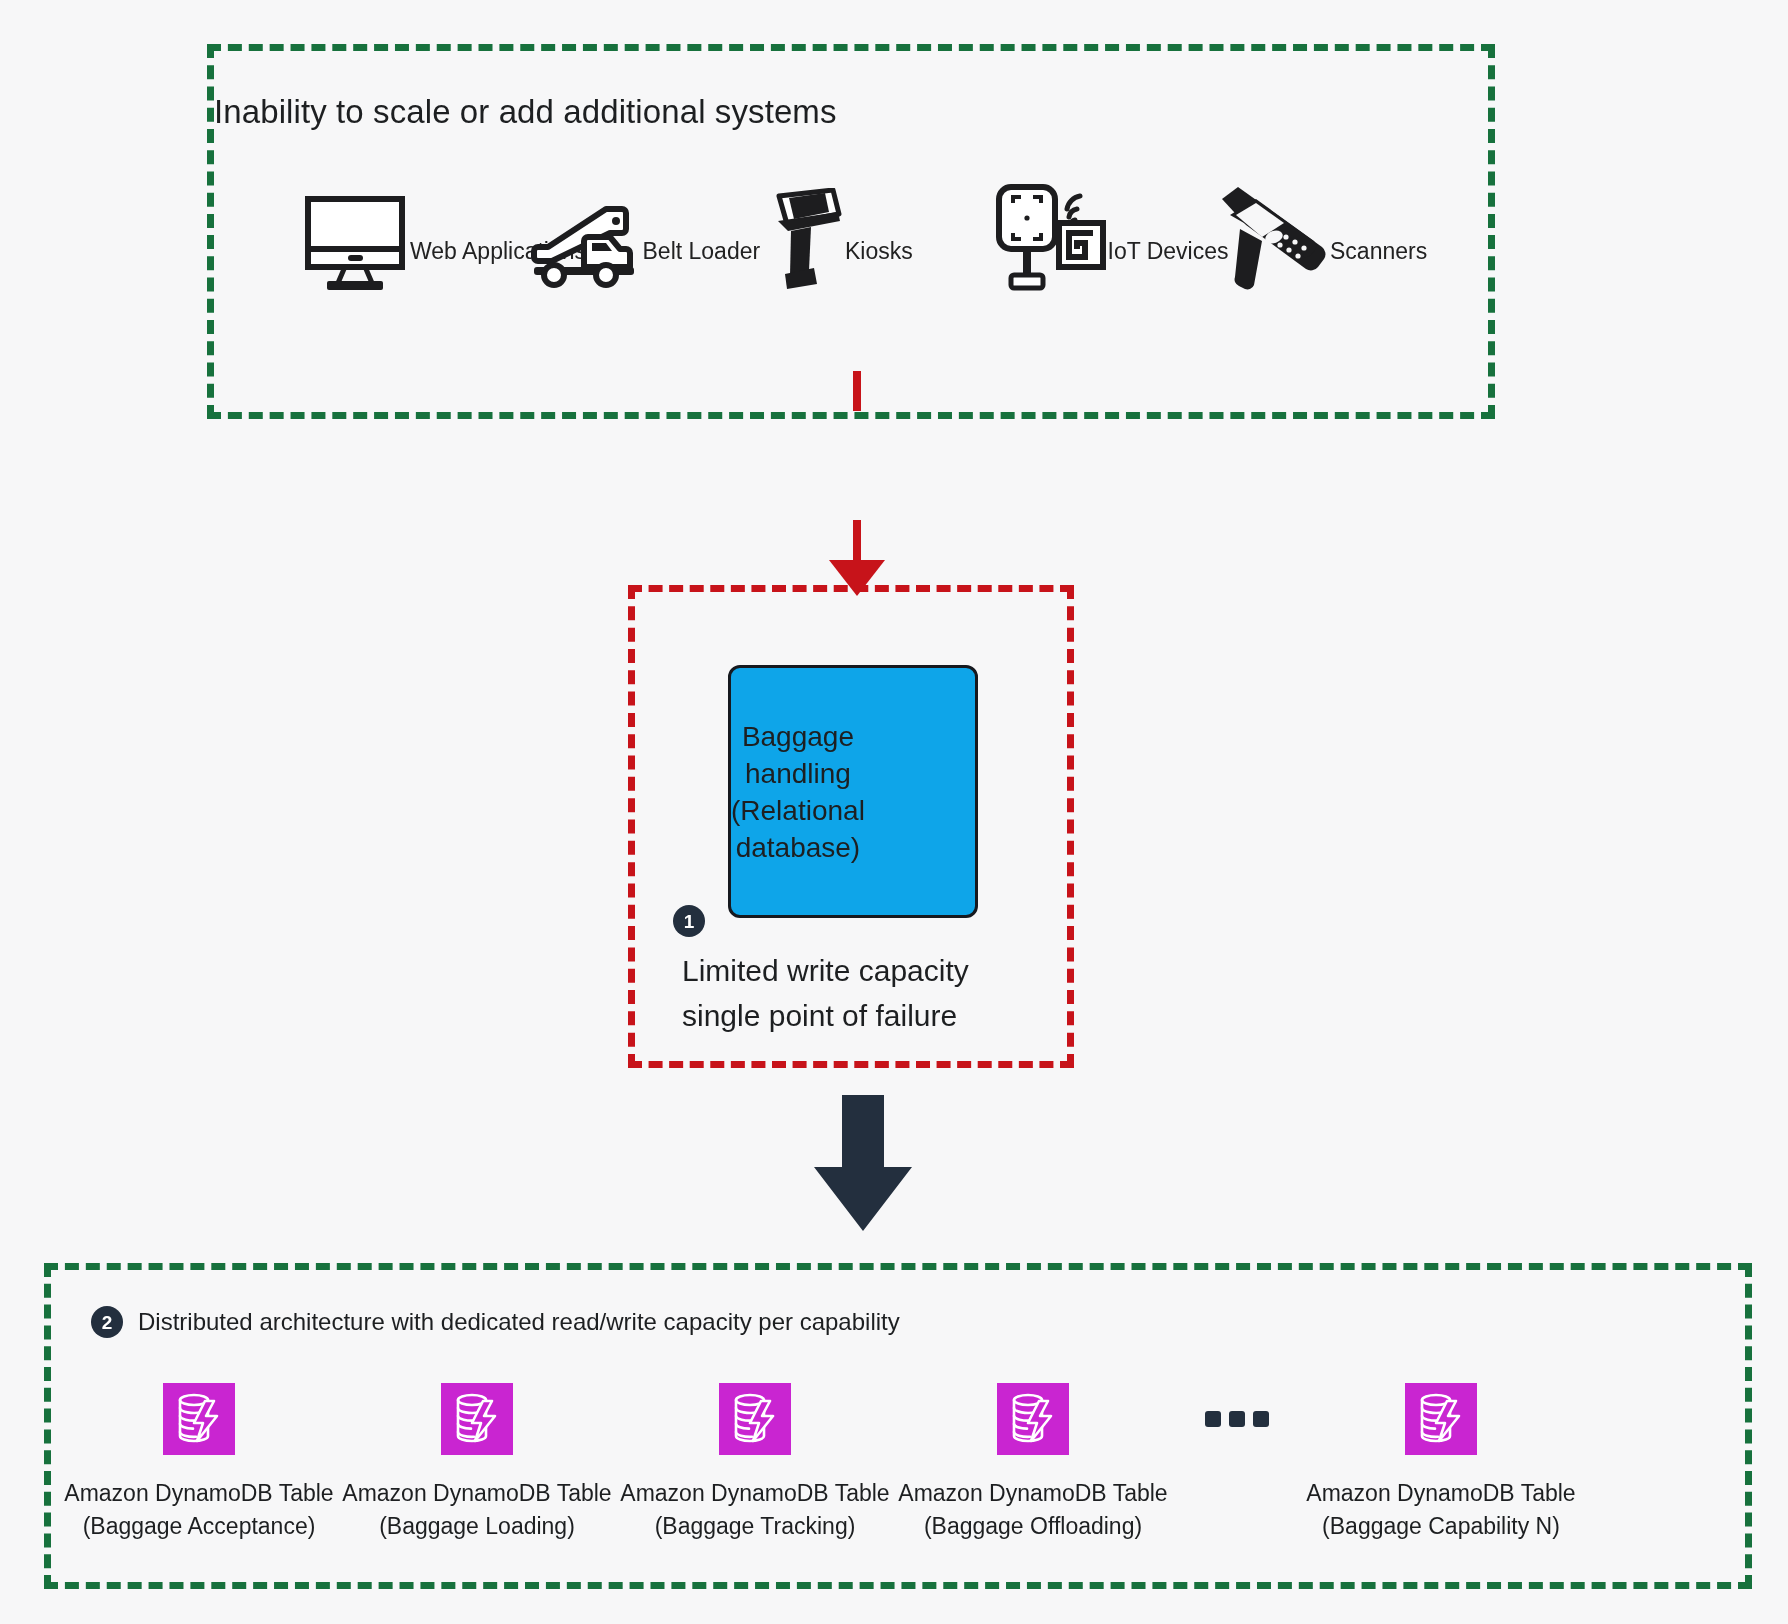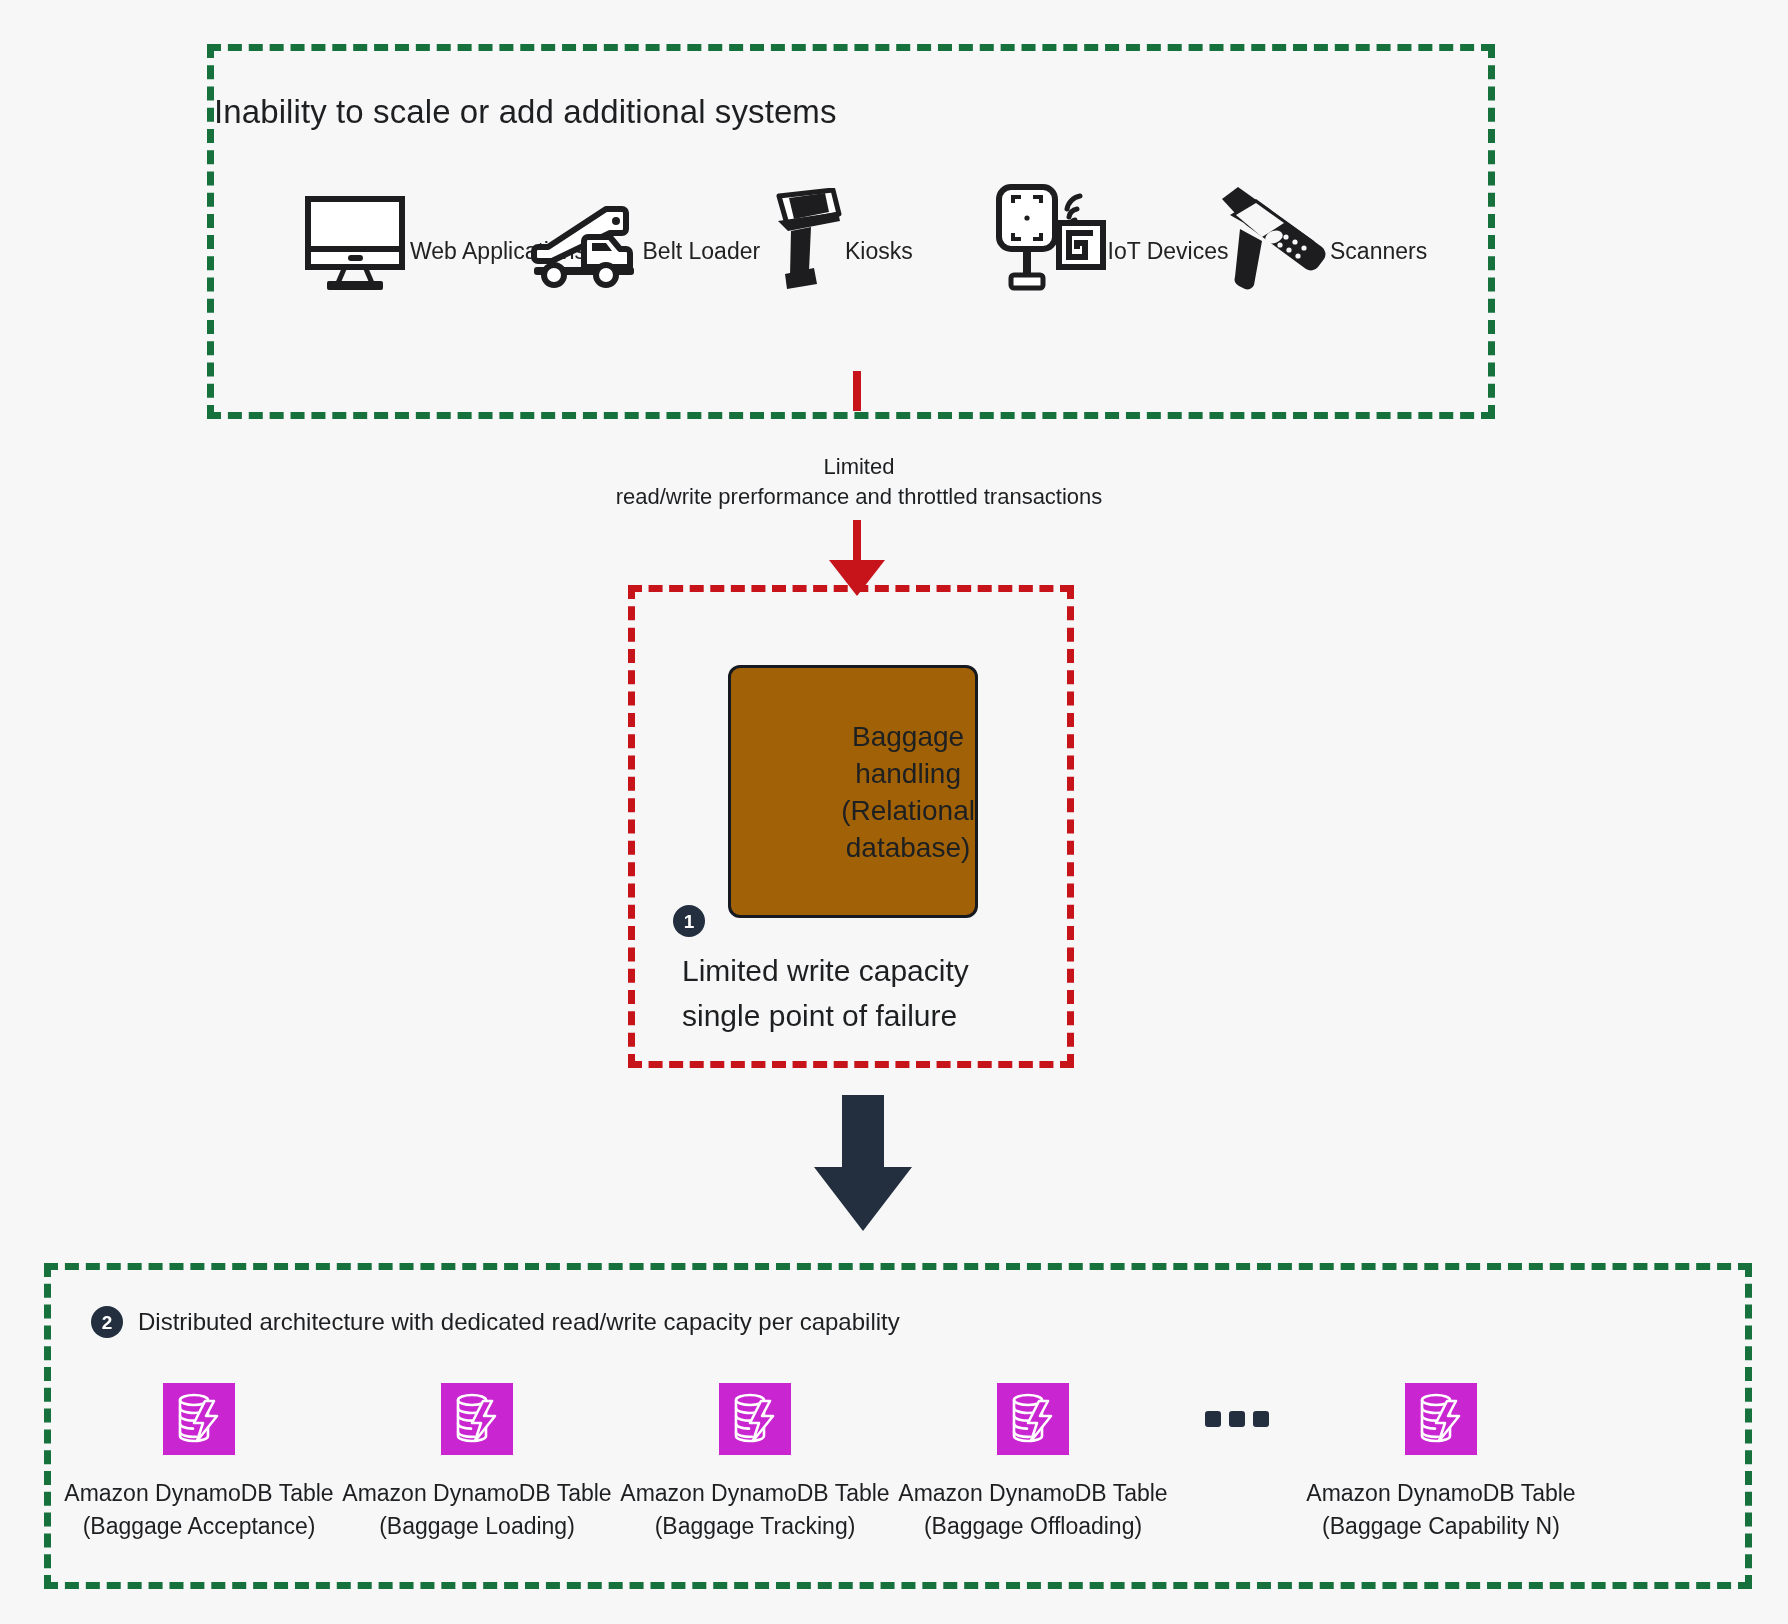--- a/index.html
+++ b/index.html
@@ -117,27 +117,27 @@
     height: 483px;
     border: 7px dashed #c7131a;
     box-sizing: border-box;
   }
   .db-card {
     position: absolute;
     left: 728px;
     top: 665px;
     width: 250px;
     height: 253px;
-    background: #a16207;
+    background: #0ea5e9;
     border: 3.5px solid #16191f;
     border-radius: 12px;
     box-sizing: border-box;
     display: flex;
     align-items: center;
-    justify-content: flex-end;
+    justify-content: flex-start;
   }
   .db-card .txt {
     font-size: 28px;
     line-height: 37px;
     text-align: center;
     color: #1d1f21;
   }
 
   .badge {
     position: absolute;
@@ -329,24 +329,20 @@
             <path d="M30 44 L52 56 L44 100 a7 7 0 0 1 -9 4 l-6 -3 a7 7 0 0 1 -4 -9 Z" fill="#1d1d1f"></path>
           </svg>
         </div>
         <div class="caption">Scanners</div>
       </div>
 
     </div>
   </div>
 
   <div class="connector-top"></div>
-  <div class="connector-label">
-    <div>Limited</div>
-    <div>read/write prerformance and throttled transactions</div>
-  </div>
   <div class="connector-bot"></div>
   <div class="connector-head"></div>
 
   <div class="red-box"></div>
 
   <div class="db-card">
     <div class="txt">
       <div>Baggage</div>
       <div>handling</div>
       <div>(Relational</div>

